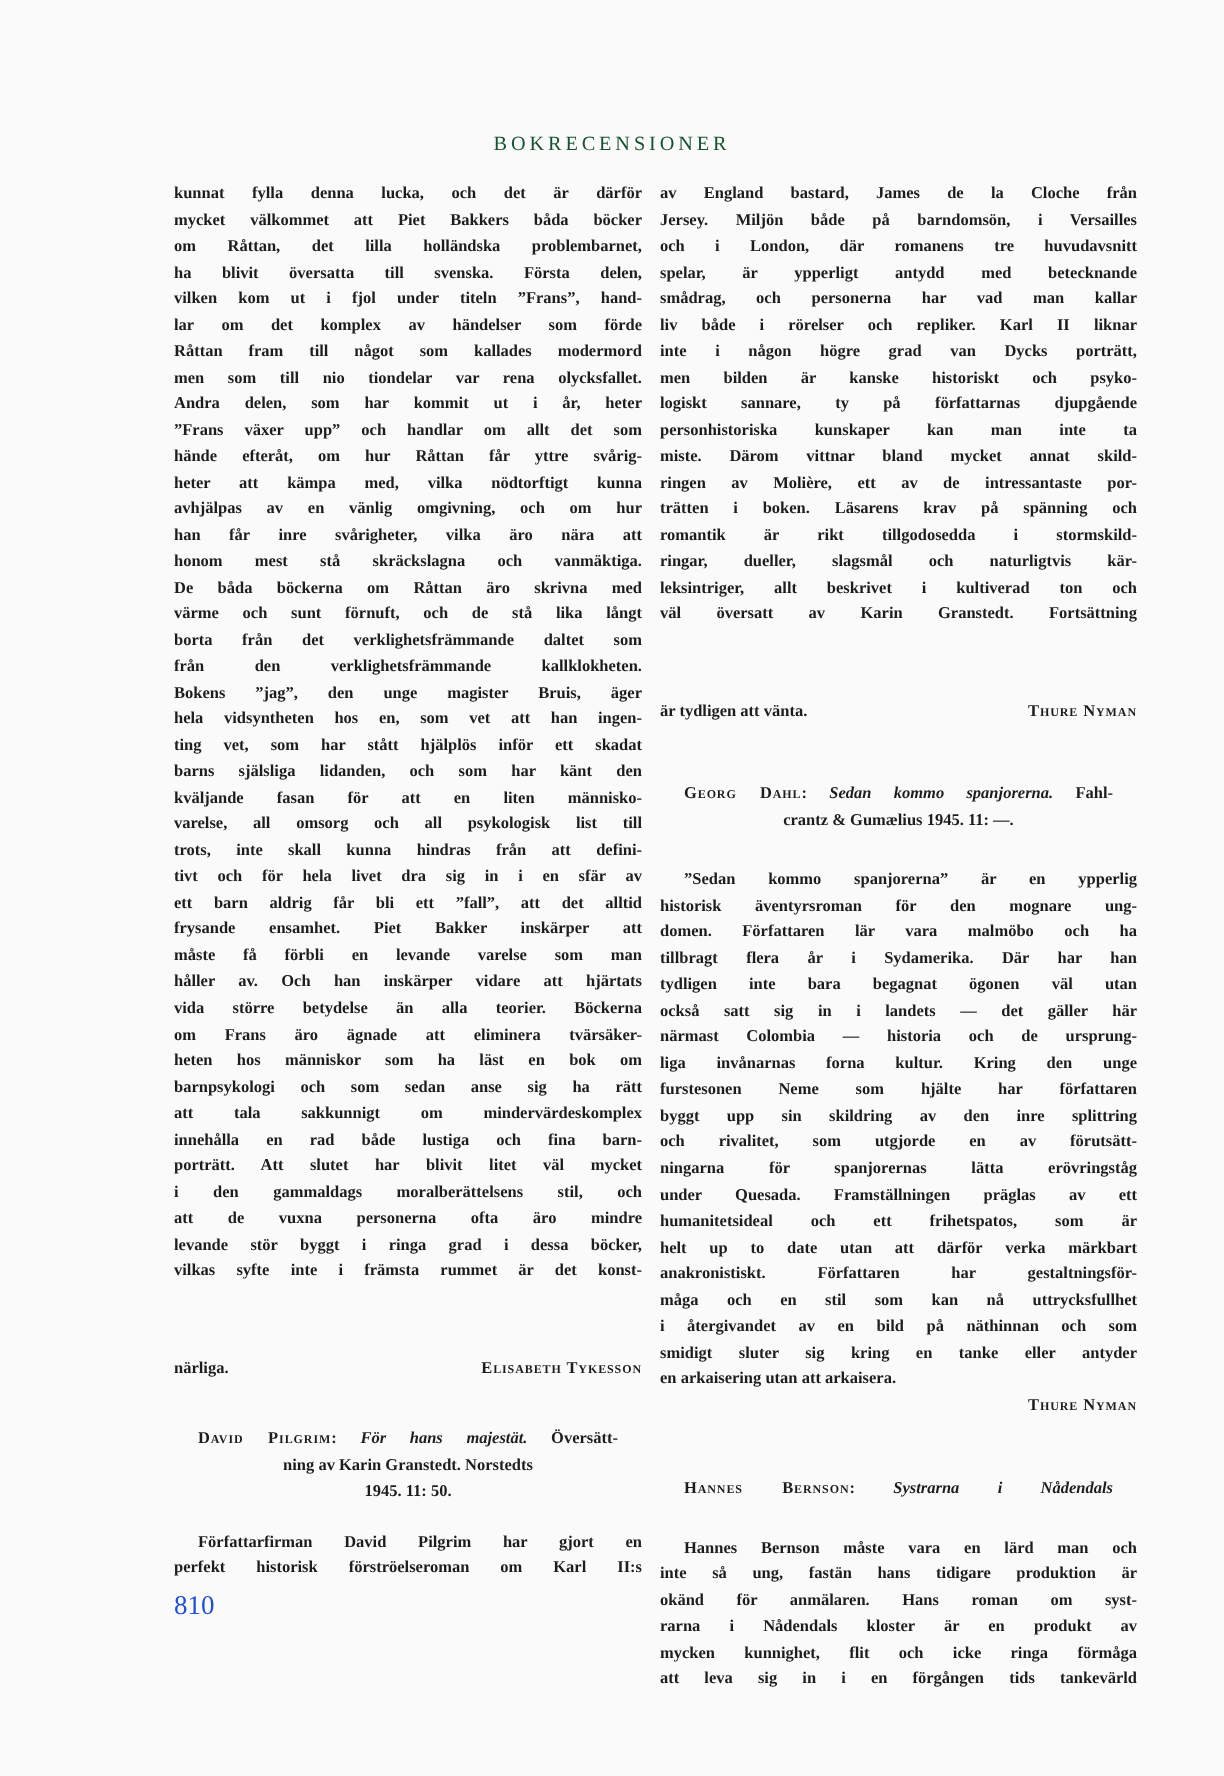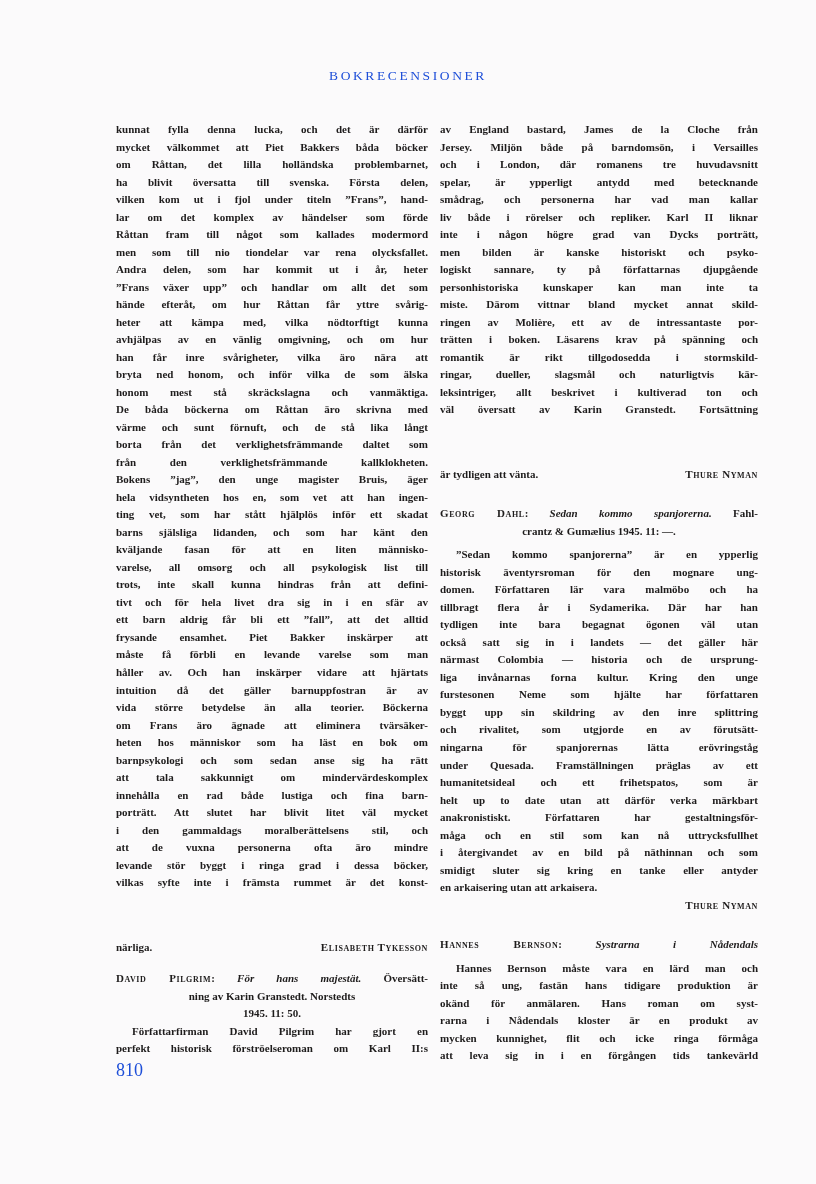--- a/index.html
+++ b/index.html
@@ -5,25 +5,25 @@
     html, body { margin: 0; padding: 0; }
     body {
       width: 816px; height: 1184px;
       background: #fbfafb;
       color: #1e1c1c;
       font-family: "Liberation Serif", "DejaVu Serif", serif;
       position: relative;
       overflow: hidden;
     }
     .running-head {
-      position: absolute; top: 68px; left: 0; width: 816px;
+      position: absolute; top: 88px; left: 0; width: 816px;
       text-align: center;
       font-size: 13.5px;
       letter-spacing: 2.6px;
-      color: #1d4ed8;
+      color: #14532d;
     }
     .col {
       position: absolute; top: 121px; width: 312px;
       font-size: 11px;
       line-height: 17.52px;
       text-align: justify;
       font-weight: bold;
     }
     .col-left { left: 116px; }
     .col-right { left: 440px; width: 318px; }
@@ -34,21 +34,21 @@
     }
     .line.last { text-align-last: left; }
     .line.center { text-align: right; text-align-last: center; }
     .line.indent { padding-left: 16px; }
     .sig-line { display: flex; justify-content: space-between; white-space: nowrap; height: 17.52px; margin-top: 47px; }
     .sig-right { display: block; text-align: right; height: 17.52px; }
     .sc { font-variant: small-caps; letter-spacing: 0.6px; }
     .it { font-style: italic; }
     .gap-small { height: 10px; }
     .gap-med { height: 14px; }
-    .heading { margin: 0; }
+    .heading { margin: 16px; }
     .folio {
       position: absolute; left: 116px; top: 1060px;
       font-size: 18px; color: #1d4ed8;
     }
   </style>
 </head>
 <body>
 
 <div class="running-head">BOKRECENSIONER</div>
 
@@ -61,39 +61,37 @@
       <span class="line">vilken kom ut i fjol under titeln ”Frans”, hand-</span>
       <span class="line">lar om det komplex av händelser som förde</span>
       <span class="line">Råttan fram till något som kallades modermord</span>
       <span class="line">men som till nio tiondelar var rena olycksfallet.</span>
       <span class="line">Andra delen, som har kommit ut i år, heter</span>
       <span class="line">”Frans växer upp” och handlar om allt det som</span>
       <span class="line">hände efteråt, om hur Råttan får yttre svårig-</span>
       <span class="line">heter att kämpa med, vilka nödtorftigt kunna</span>
       <span class="line">avhjälpas av en vänlig omgivning, och om hur</span>
       <span class="line">han får inre svårigheter, vilka äro nära att</span>
-      <span class="line">bryta ned honom, och inför vilka de som älska</span>
       <span class="line">honom mest stå skräckslagna och vanmäktiga.</span>
       <span class="line">De båda böckerna om Råttan äro skrivna med</span>
       <span class="line">värme och sunt förnuft, och de stå lika långt</span>
       <span class="line">borta från det verklighetsfrämmande daltet som</span>
       <span class="line">från den verklighetsfrämmande kallklokheten.</span>
       <span class="line">Bokens ”jag”, den unge magister Bruis, äger</span>
       <span class="line">hela vidsyntheten hos en, som vet att han ingen-</span>
       <span class="line">ting vet, som har stått hjälplös inför ett skadat</span>
       <span class="line">barns själsliga lidanden, och som har känt den</span>
       <span class="line">kväljande fasan för att en liten människo-</span>
       <span class="line">varelse, all omsorg och all psykologisk list till</span>
       <span class="line">trots, inte skall kunna hindras från att defini-</span>
       <span class="line">tivt och för hela livet dra sig in i en sfär av</span>
       <span class="line">ett barn aldrig får bli ett ”fall”, att det alltid</span>
       <span class="line">frysande ensamhet. Piet Bakker inskärper att</span>
       <span class="line">måste få förbli en levande varelse som man</span>
       <span class="line">håller av. Och han inskärper vidare att hjärtats</span>
-      <span class="line">intuition då det gäller barnuppfostran är av</span>
       <span class="line">vida större betydelse än alla teorier. Böckerna</span>
       <span class="line">om Frans äro ägnade att eliminera tvärsäker-</span>
       <span class="line">heten hos människor som ha läst en bok om</span>
       <span class="line">barnpsykologi och som sedan anse sig ha rätt</span>
       <span class="line">att tala sakkunnigt om mindervärdeskomplex</span>
       <span class="line">innehålla en rad både lustiga och fina barn-</span>
       <span class="line">porträtt. Att slutet har blivit litet väl mycket</span>
       <span class="line">i den gammaldags moralberättelsens stil, och</span>
       <span class="line">att de vuxna personerna ofta äro mindre</span>
       <span class="line">levande stör byggt i ringa grad i dessa böcker,</span>

